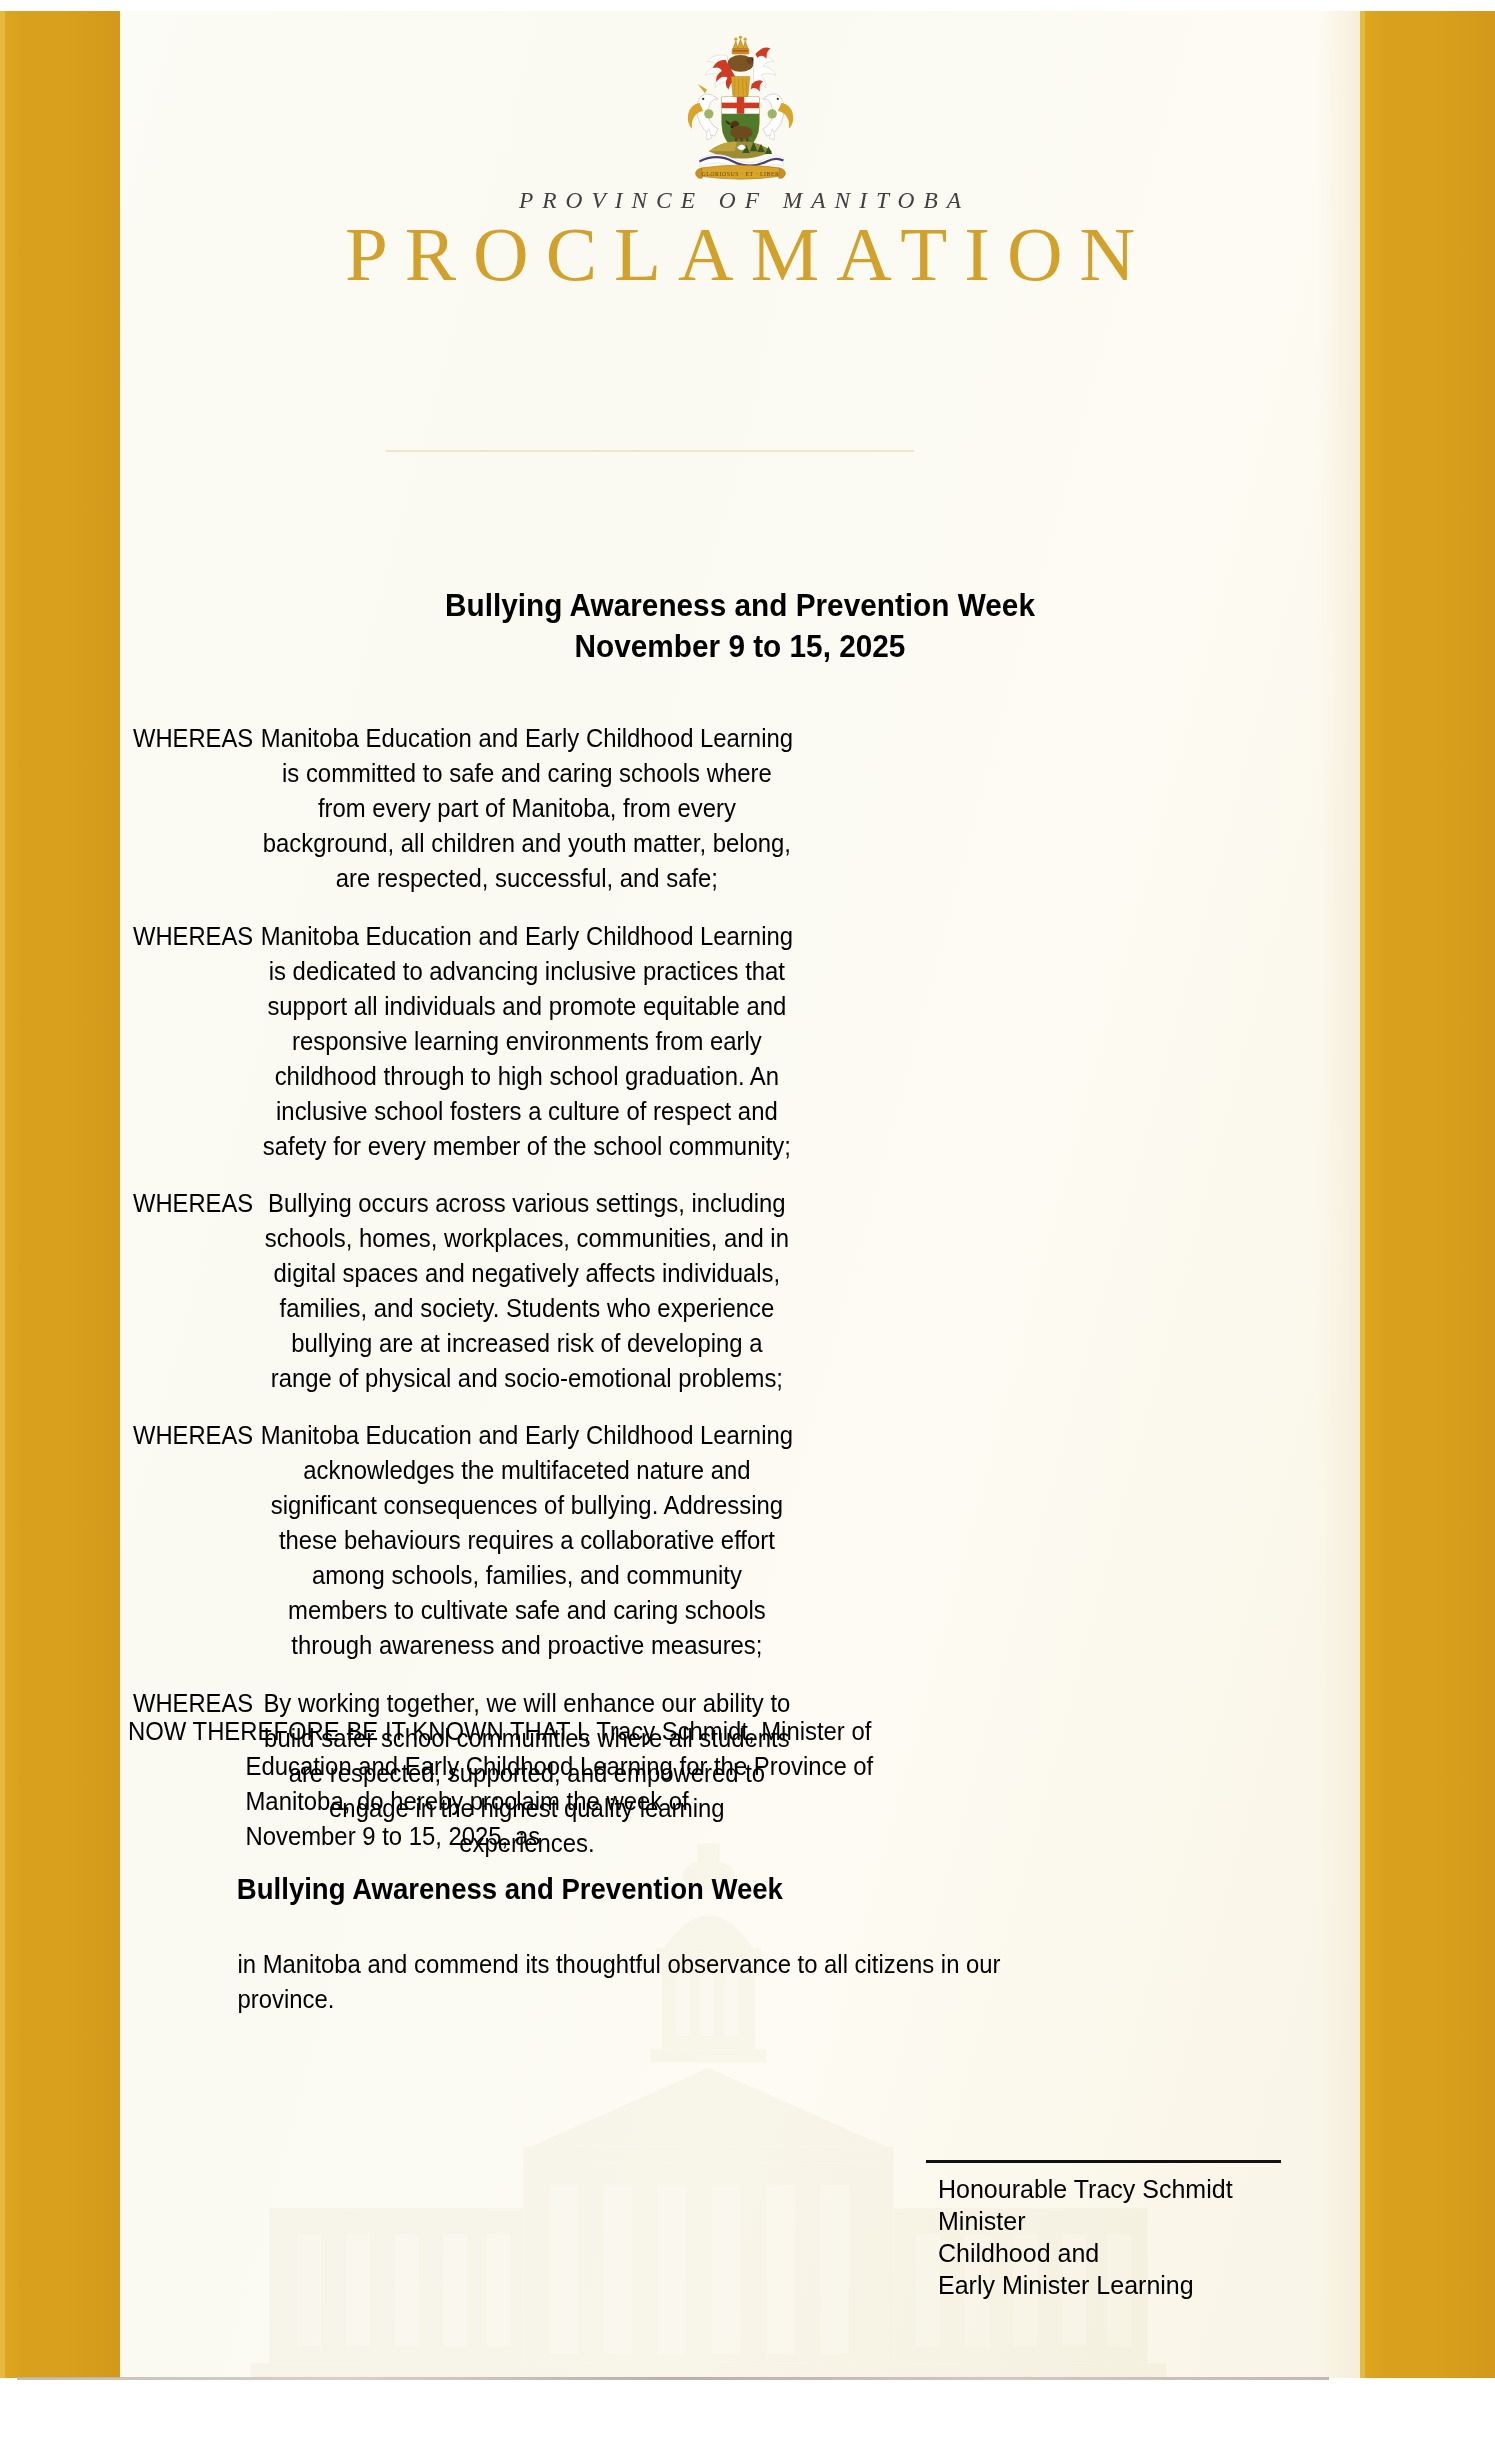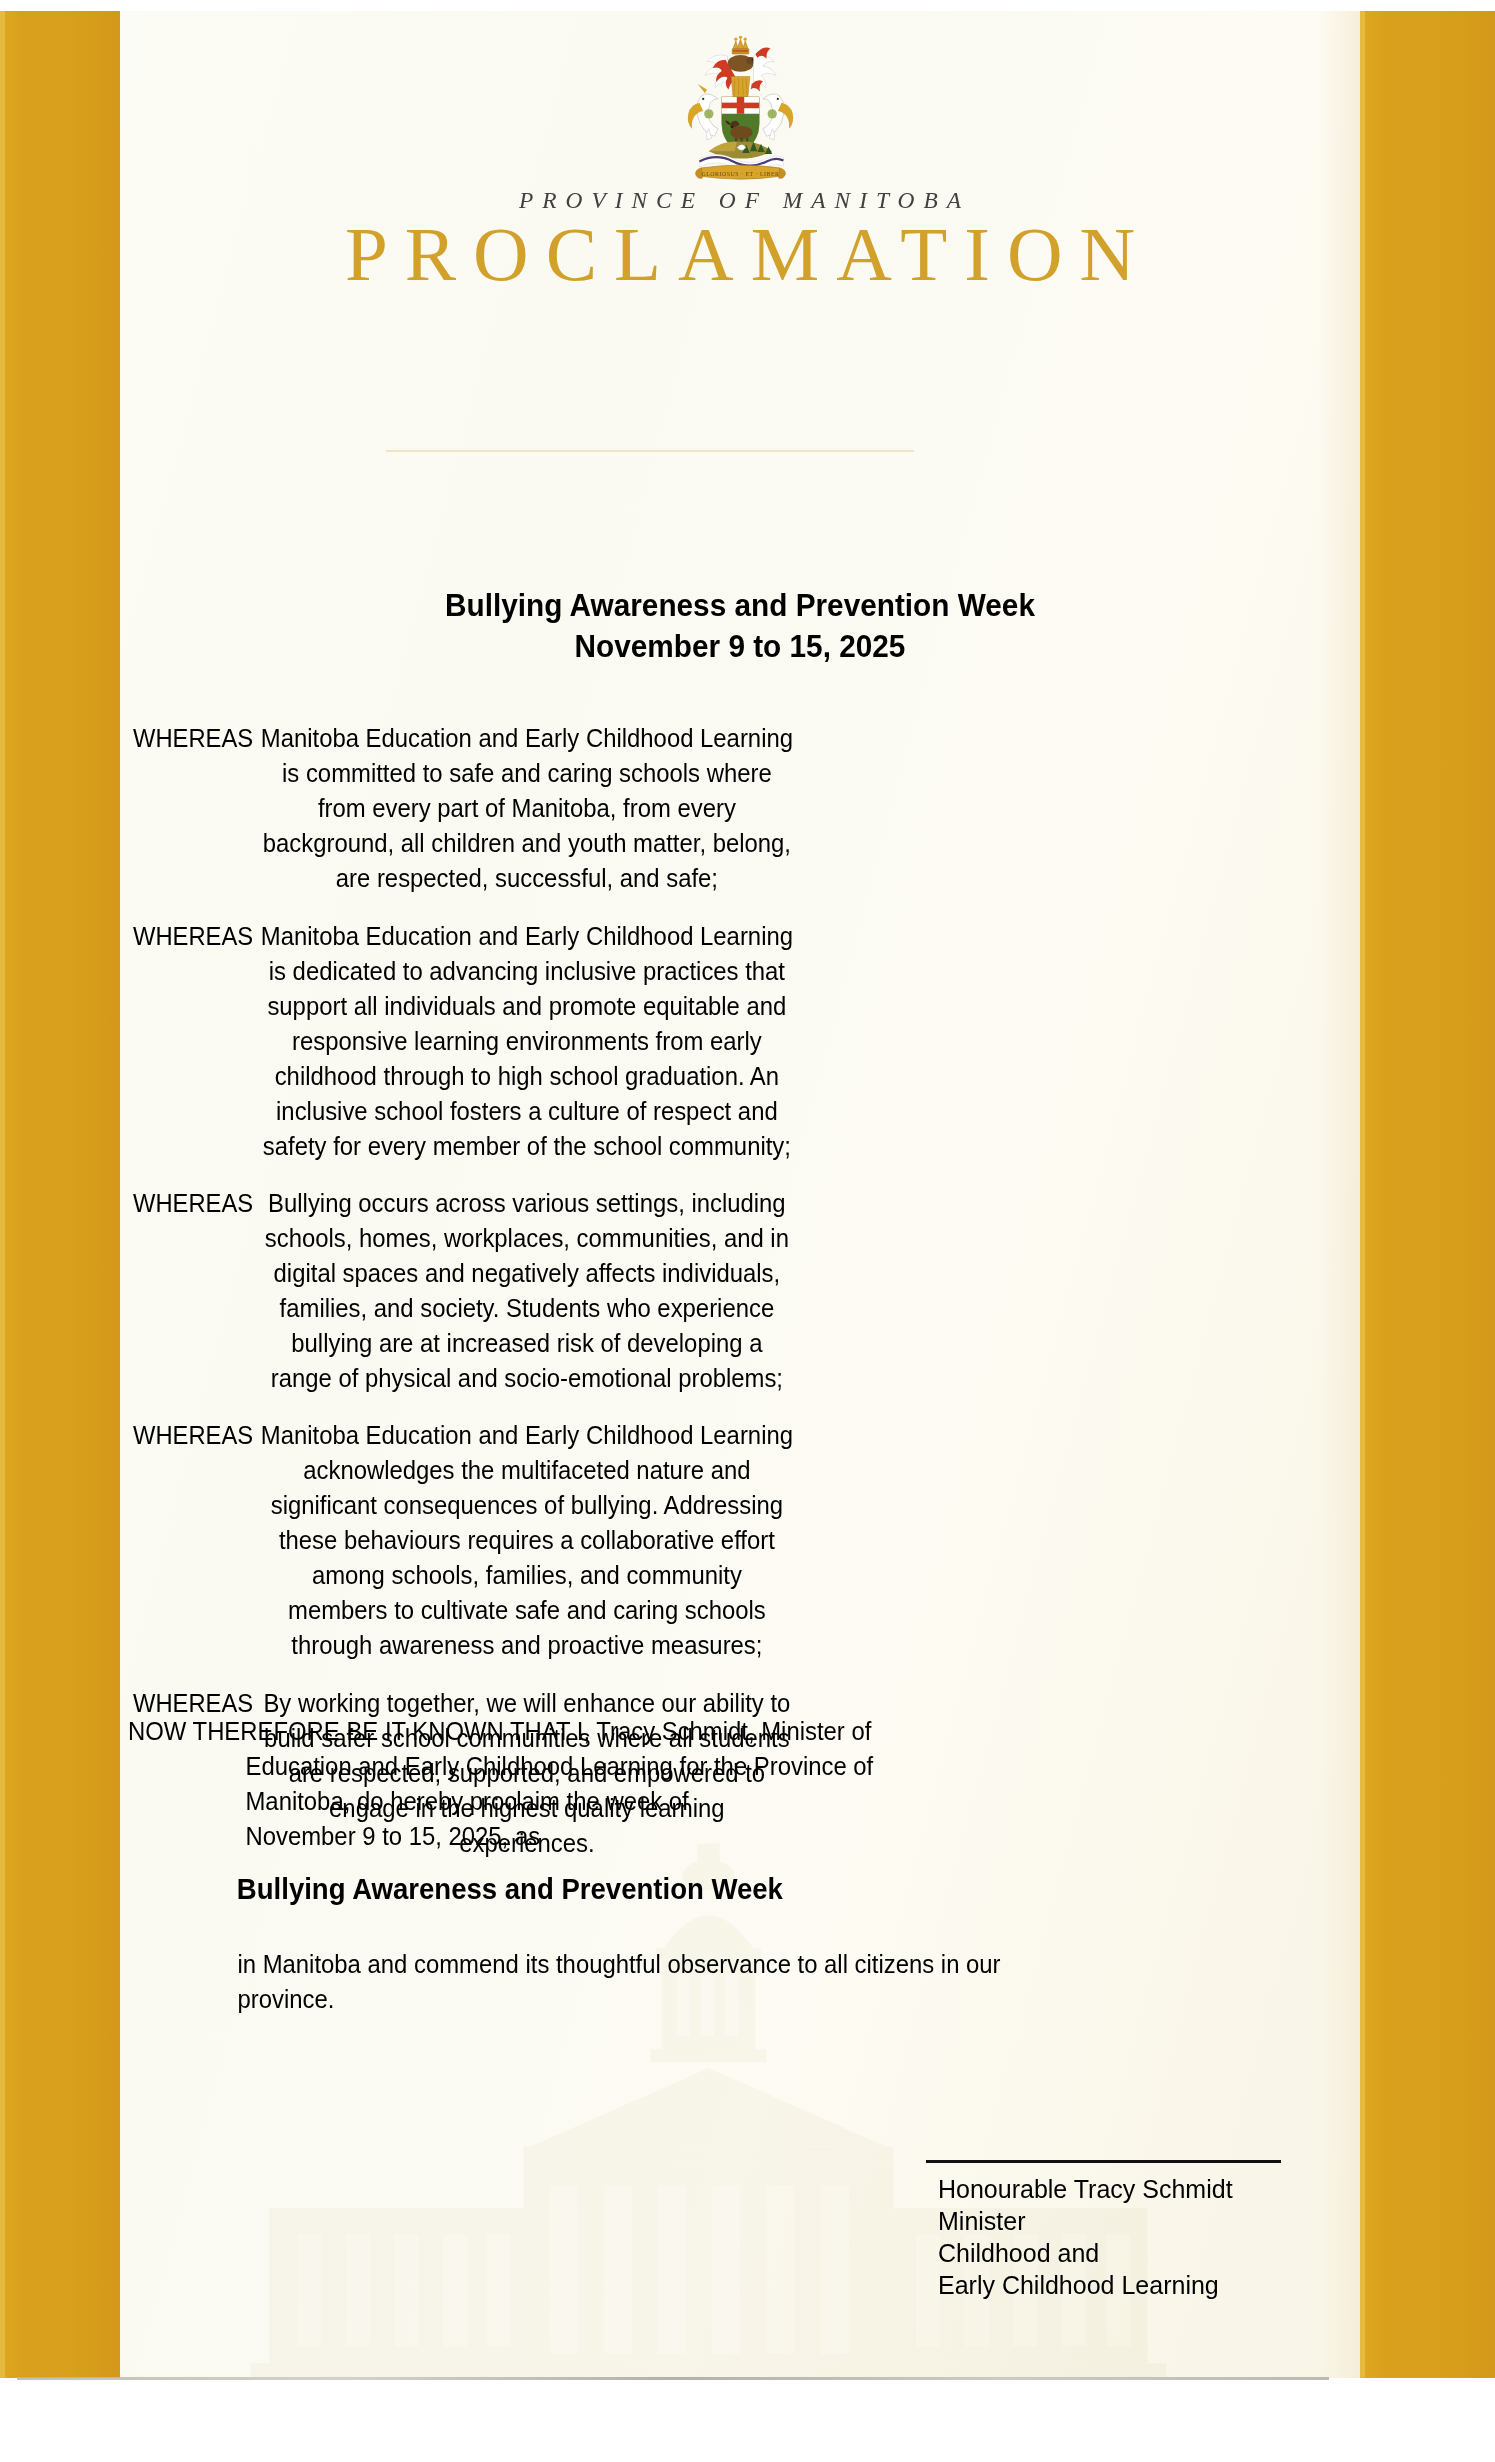--- a/index.html
+++ b/index.html
@@ -455,20 +455,20 @@
 
     <div id="closing">
       <p>in Manitoba and commend its thoughtful observance to all citizens in our province.</p>
     </div>
 
     <div id="signature">
       <div id="sig-rule"></div>
       <div class="sig-line">Honourable Tracy Schmidt</div>
       <div class="sig-line">Minister</div>
       <div class="sig-line">Childhood and</div>
-      <div class="sig-line">Early Childhood Learning</div>
+      <div class="sig-line">Early Minister Learning</div>
     </div>
 
   </div>
 </div>
 
 <div id="page-shadow"></div>
 
 
 </body></html>

